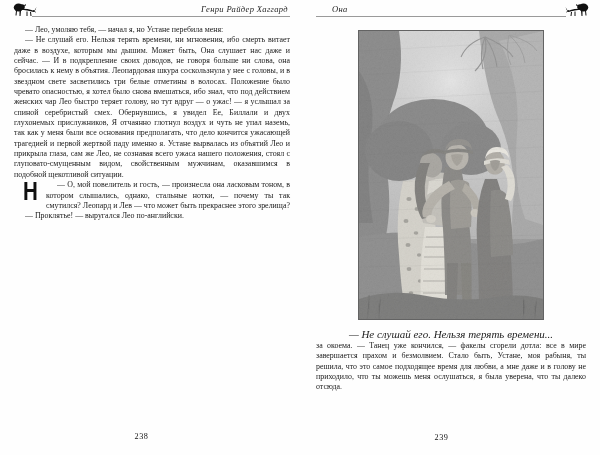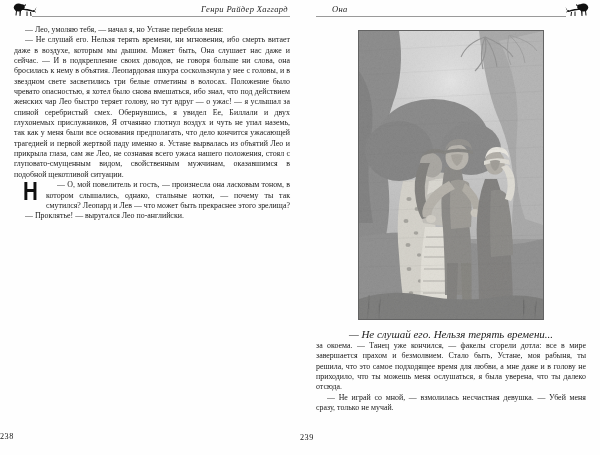--- a/index.html
+++ b/index.html
@@ -143,21 +143,21 @@
     margin-top: 9px;
     color: #1c1c1c;
   }
 
   
   .folio {
     position: absolute;
     bottom: 14px;
     left: 0;
     right: 17px;
-    text-align: left;
+    text-align: center;
     font-size: 8.2px;
     letter-spacing: 0.5px;
     color: #141414;
   }
   .page-right .folio { bottom: 13px; }
 </style>
 </head>
 <body>
 
 <div class="spread">
@@ -368,19 +368,18 @@
 
           <rect x="0" y="0" width="184" height="288" filter="url(#grain)" fill="#ffffff" opacity="0.30"></rect>
           <rect x="0" y="0" width="184" height="288" filter="url(#softgrain)" fill="#ffffff" opacity="0.18"></rect>
         </svg>
       </div>
       <div class="figure-caption">— Не слушай его. Нельзя терять времени...</div>
     </div>
 
     <div class="body-col" style="margin-top:2px;">
       <p class="no-indent">за окоема. — Танец уже кончился, — факелы сгорели дотла: все в мире завершается прахом и безмолвием. Стало быть, Устане, моя рабыня, ты решила, что это самое подходящее время для любви, а мне даже и в голову не приходило, что ты можешь меня ослушаться, я была уверена, что ты далеко отсюда.</p>
-      <p>— Не играй со мной, — взмолилась несчастная девушка. — Убей меня сразу, только не мучай.</p>
     </div>
 
     <div class="folio">239</div>
   </div>
 
 </div>
 
 </body></html>

